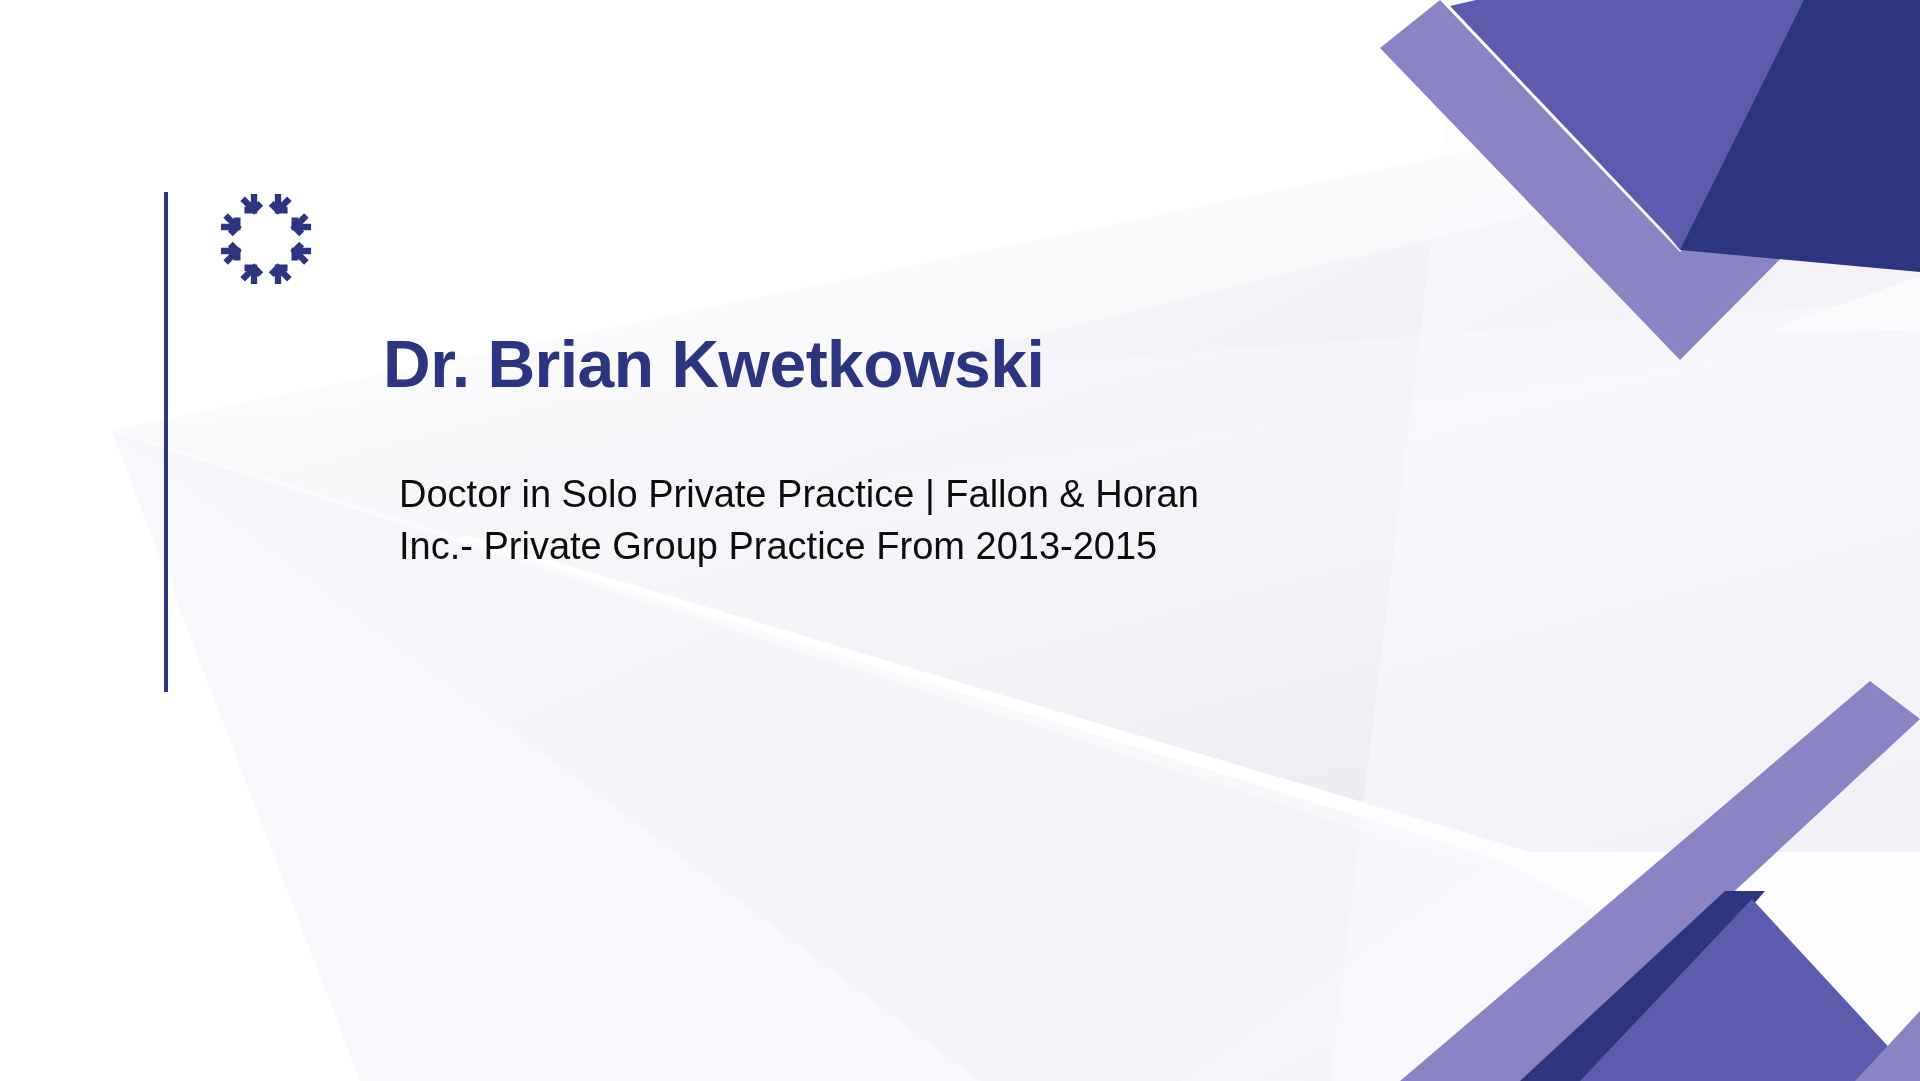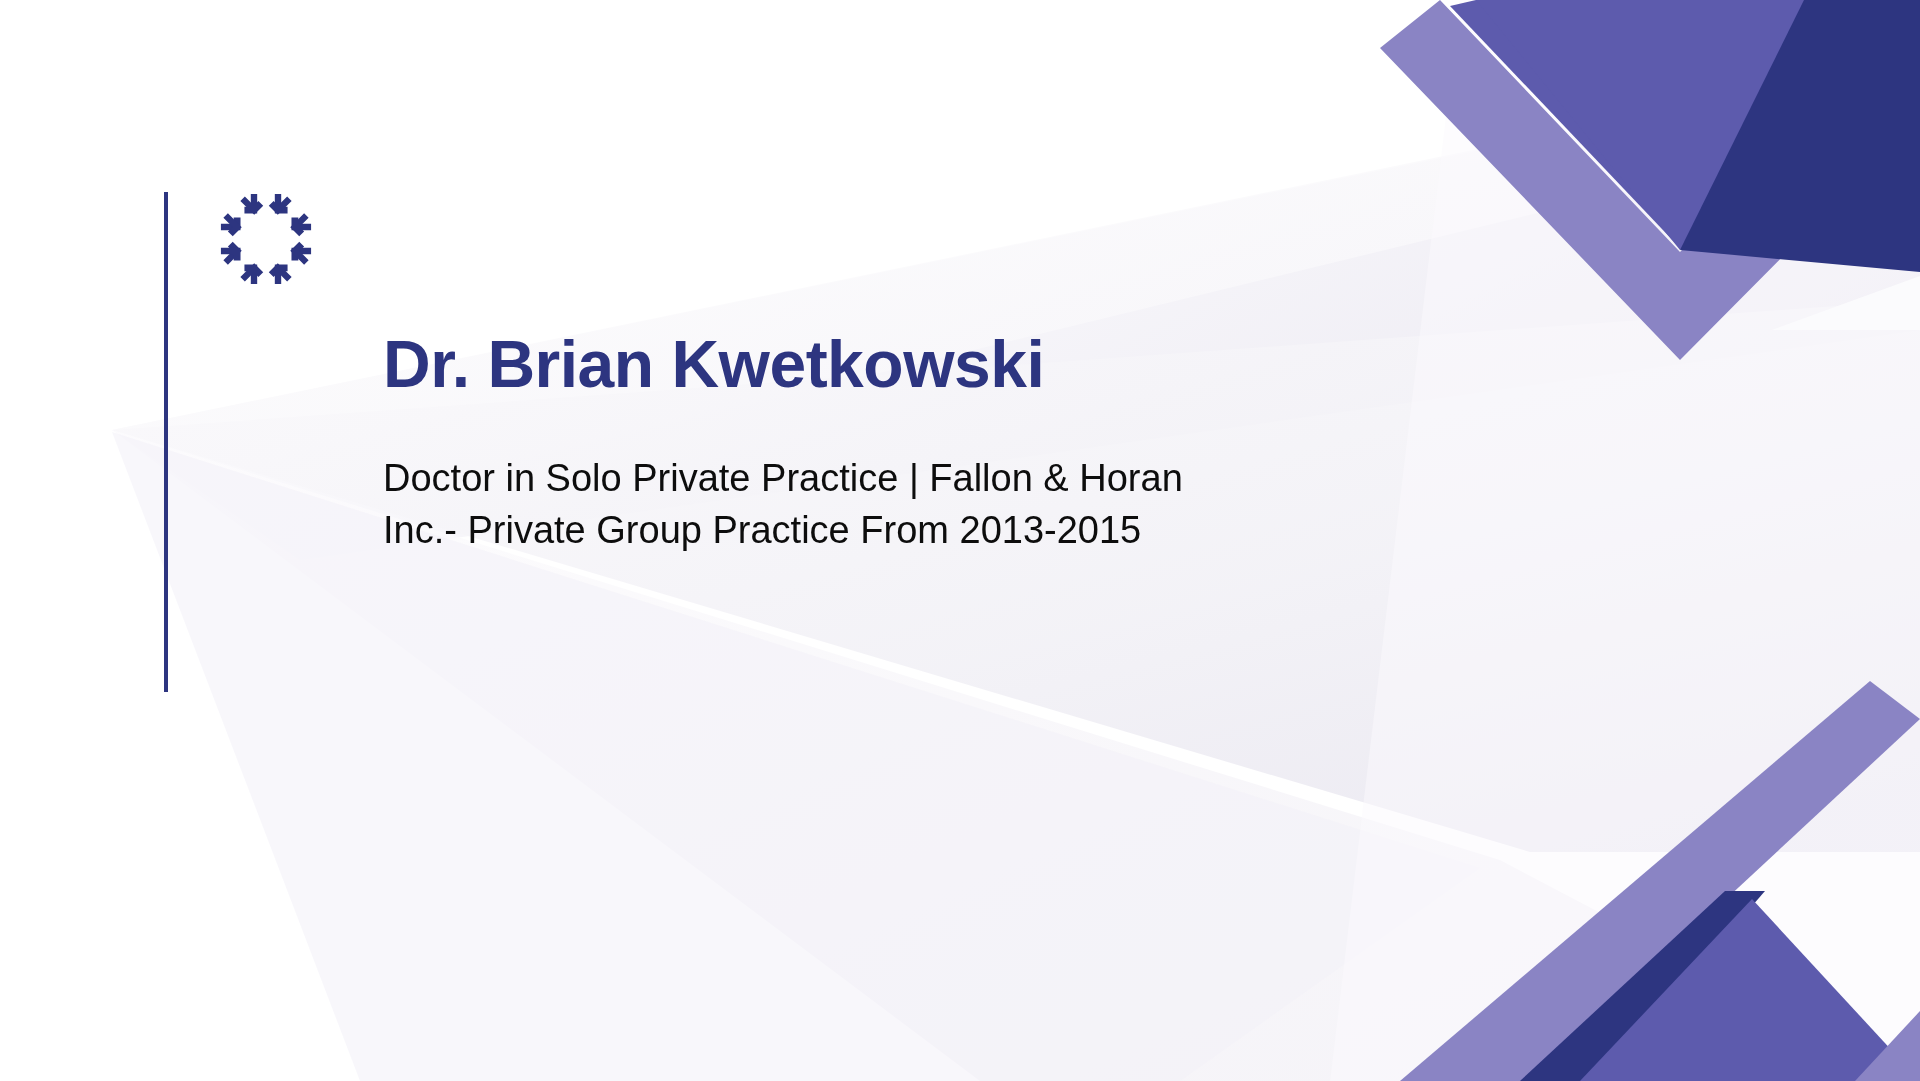--- a/index.html
+++ b/index.html
@@ -64,21 +64,21 @@
   #slide-title {
     margin: 0;
     font-size: 66px;
     font-weight: bold;
     line-height: 1.05;
     color: #2d3580;
     letter-spacing: -0.5px;
     white-space: nowrap;
   }
   #slide-subtitle {
-    margin: 0;
+    margin: 16px;
     padding-top: 54px;
     font-size: 38px;
     font-weight: normal;
     line-height: 1.35;
     color: #0d0d0d;
     max-width: 845px;
   }
 </style>
 </head>
 <body>

